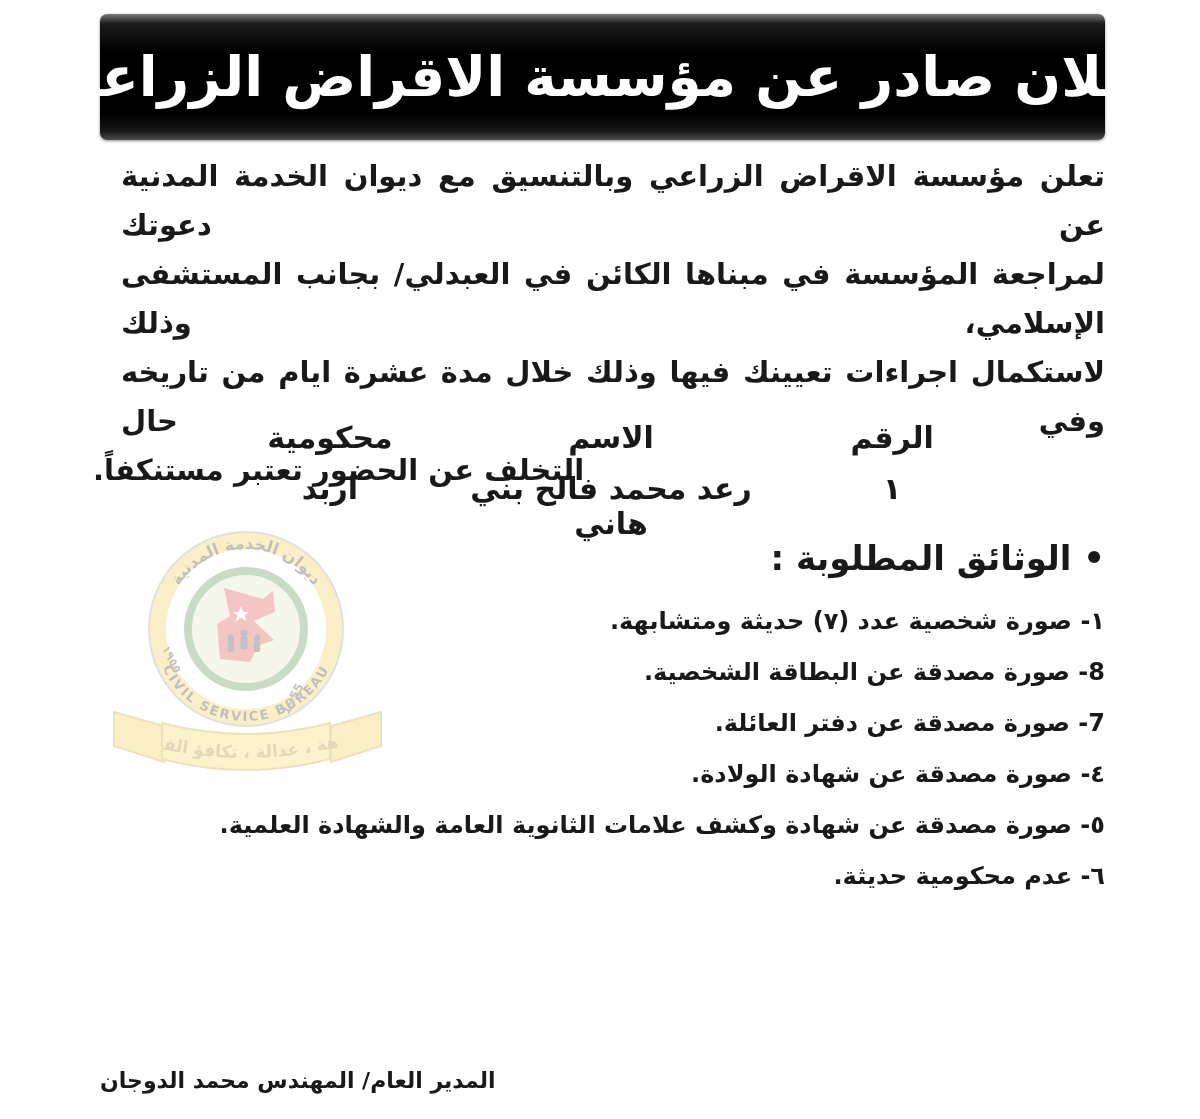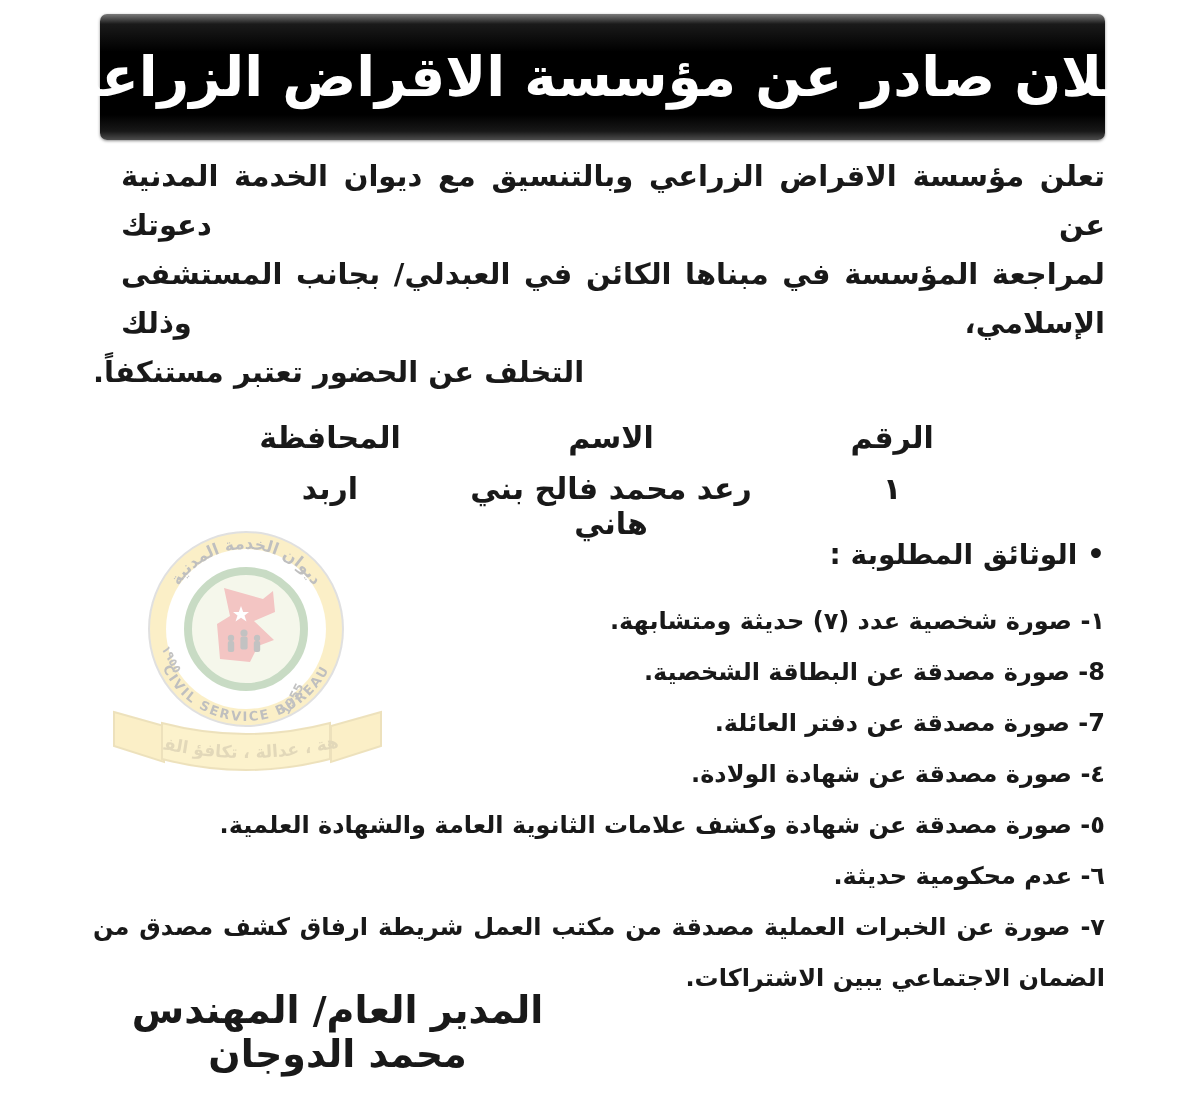--- a/index.html
+++ b/index.html
@@ -22,44 +22,45 @@
     position:absolute;top:152px;right:95px;left:93px;
     font-size:29px;line-height:49px;z-index:1;
   }
   .intro .jline{text-align:justify;text-align-last:justify;margin-left:28px;}
   .intro .lastline{text-align:left;}
   
   .apptable{position:absolute;top:420px;left:205px;width:812px;font-size:30px;z-index:1;}
   .trow{display:grid;grid-template-columns:1fr 1.25fr 1fr;text-align:center;align-items:baseline;}
   .trow + .trow{margin-top:16px;}
   
-  .docs-heading{position:absolute;top:538px;right:95px;margin:0;font-size:28px;z-index:1;}
+  .docs-heading{position:absolute;top:538px;right:95px;margin:0;font-size:34px;z-index:1;}
   .docs-list{position:absolute;top:596px;right:95px;left:93px;font-size:24px;line-height:51px;z-index:1;}
   .doc-item{text-align:right;}
   .doc-item.wrap{text-align:justify;}
   
-  .signature{position:absolute;top:988px;left:100px;width:475px;font-size:38px;text-align:center;z-index:1;}
+  .signature{position:absolute;top:1068px;left:100px;width:475px;font-size:22px;text-align:left;z-index:1;}
   
   .watermark{
     position:absolute;top:526px;left:100px;width:295px;height:248px;
     opacity:.3;pointer-events:none;z-index:0;
   }
 </style>
 </head>
 <body>
 
 <div class="page">
 
   <header class="banner">
     <h1>اعلان صادر عن مؤسسة الاقراض الزراعي</h1>
   </header>
 
   <section class="intro">
     <div class="jline">تعلن مؤسسة الاقراض الزراعي وبالتنسيق مع ديوان الخدمة المدنية عن دعوتك</div>
     <div class="jline">لمراجعة المؤسسة في مبناها الكائن في العبدلي/ بجانب المستشفى الإسلامي، وذلك</div>
+    <div class="jline">لاستكمال اجراءات تعيينك فيها وذلك خلال مدة عشرة ايام من تاريخه وفي حال</div>
     <div class="lastline">التخلف عن الحضور تعتبر مستنكفاً.</div>
   </section>
 
   <div class="watermark">
     <svg viewBox="0 0 295 248" width="295" height="248" xmlns="http://www.w3.org/2000/svg">
       <defs>
         <path id="arcTop" d="M 66,103 A 80,80 0 0 1 226,103"></path>
         <path id="arcBot" d="M 54,103 A 92,92 0 0 0 238,103"></path>
         <path id="ribbonArc" d="M 58,222 Q 146,242 234,222"></path>
       </defs>
@@ -100,36 +101,35 @@
         <text x="75" y="148" font-size="12" fill="#3a3a3a" transform="rotate(62 75 148)">١٩٥٥</text>
         <text x="204" y="160" font-size="12" fill="#3a3a3a" transform="rotate(-62 204 160)">1955</text>
       </g>
     </svg>
   </div>
 
   <section class="apptable">
     <div class="trow">
       <span>الرقم</span>
       <span>الاسم</span>
-      <span>المحافظة</span>
+      <span>محكومية</span>
     </div>
     <div class="trow">
       <span>١</span>
       <span>رعد محمد فالح بني هاني</span>
       <span>اربد</span>
     </div>
   </section>
 
   <h2 class="docs-heading">• الوثائق المطلوبة :</h2>
 
   <section class="docs-list">
     <div class="doc-item">١- صورة شخصية عدد (٧) حديثة ومتشابهة.</div>
     <div class="doc-item">8- صورة مصدقة عن البطاقة الشخصية.</div>
     <div class="doc-item">7- صورة مصدقة عن دفتر العائلة.</div>
     <div class="doc-item">٤- صورة مصدقة عن شهادة الولادة.</div>
     <div class="doc-item">٥- صورة مصدقة عن شهادة وكشف علامات الثانوية العامة والشهادة العلمية.</div>
     <div class="doc-item">٦- عدم محكومية حديثة.</div>
-    <div class="doc-item wrap">٧- صورة عن الخبرات العملية مصدقة من مكتب العمل شريطة ارفاق كشف مصدق من الضمان الاجتماعي يبين الاشتراكات.</div>
   </section>
 
   <footer class="signature">المدير العام/ المهندس محمد الدوجان</footer>
 
 </div>
 
 </body></html>

